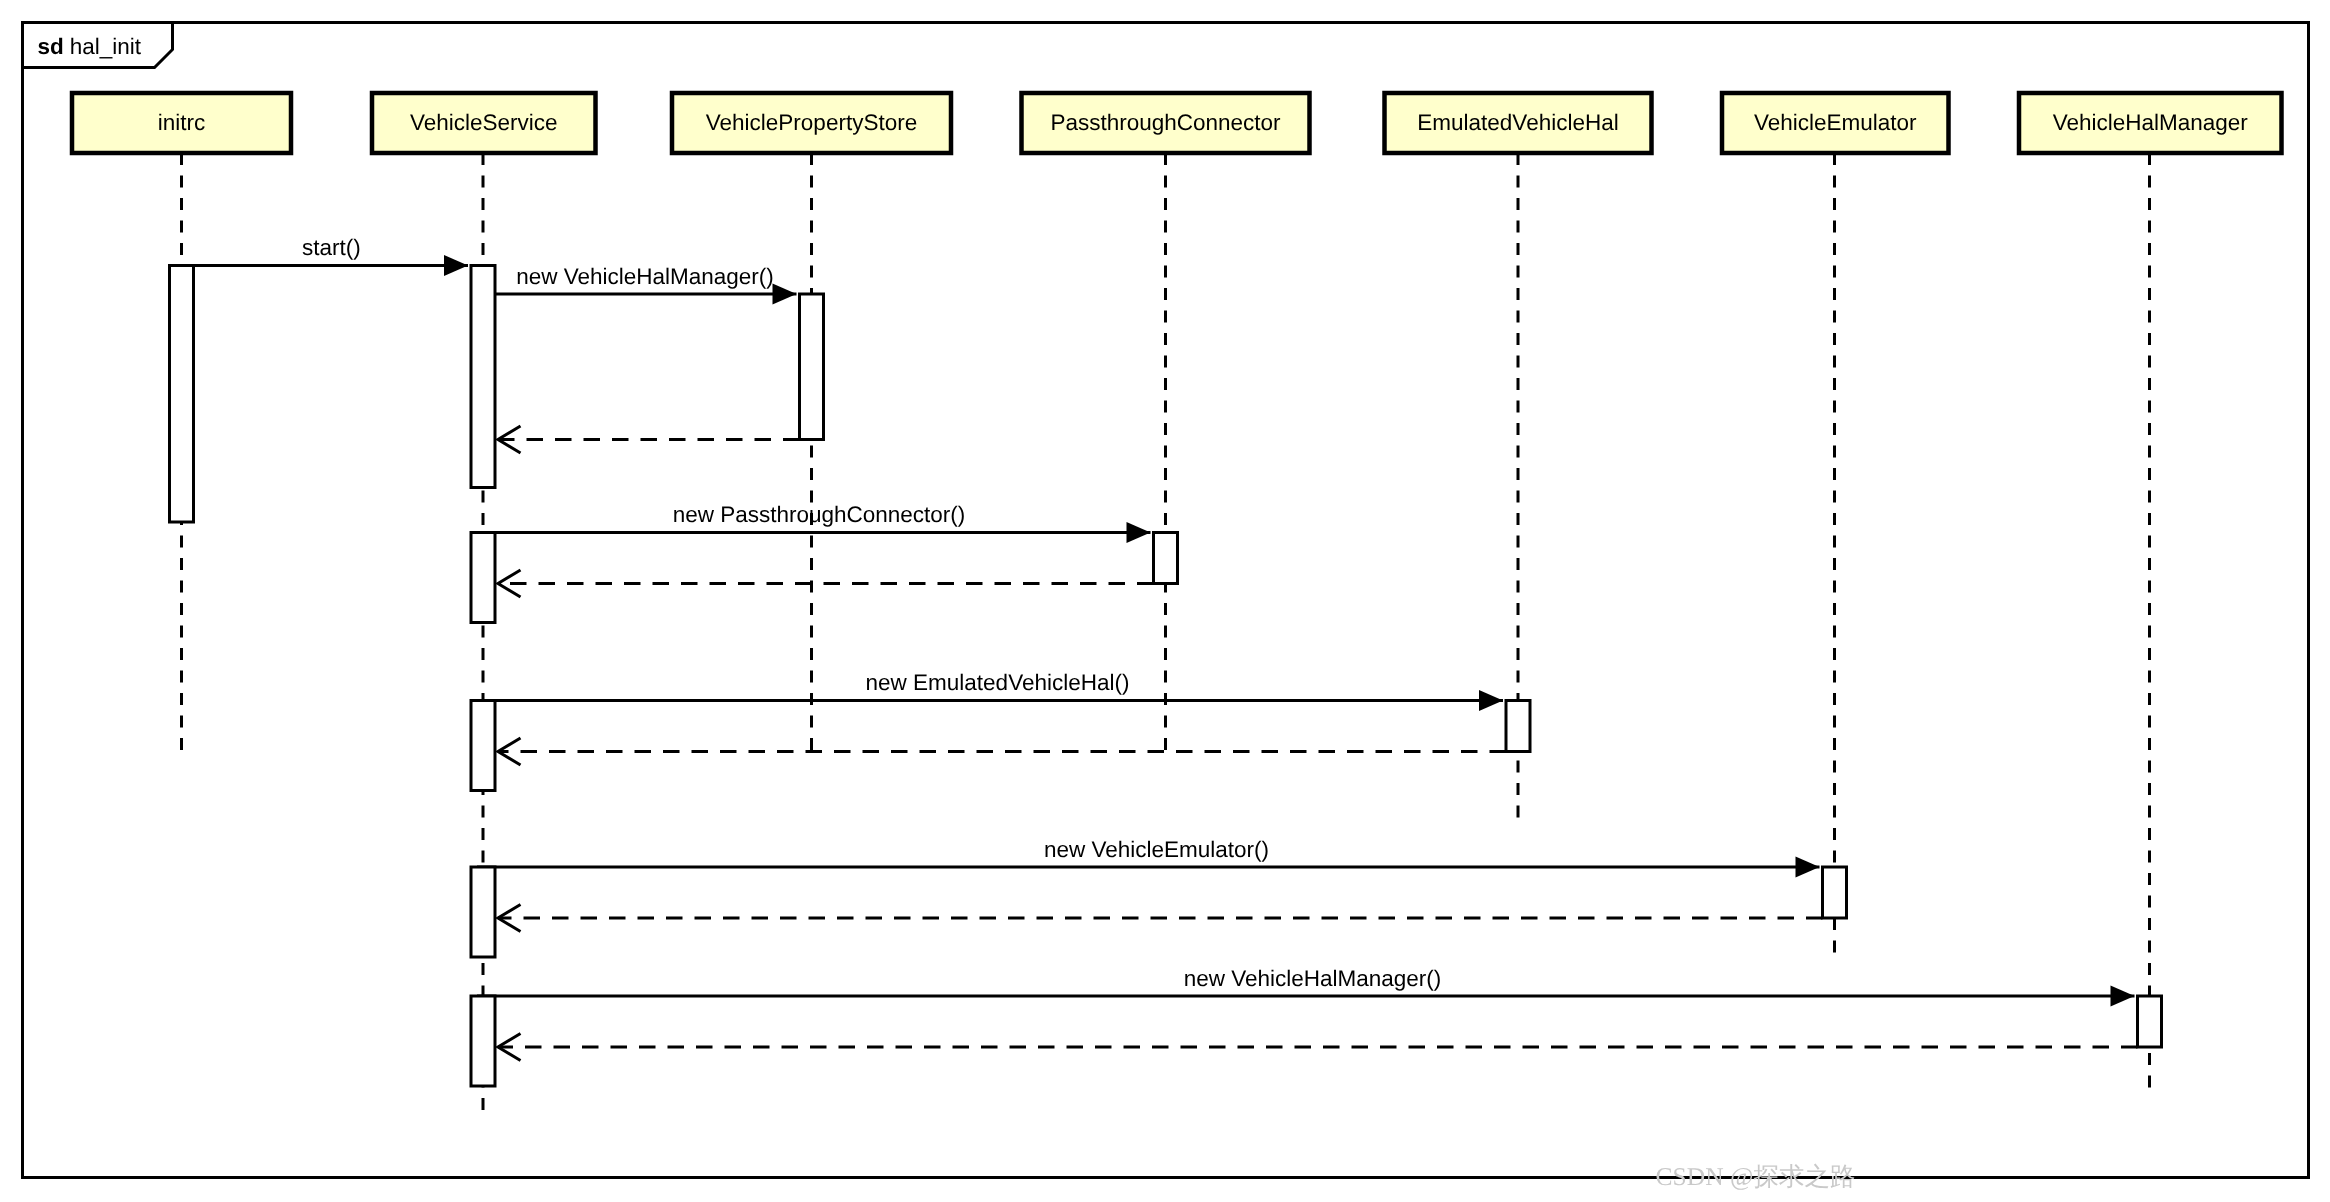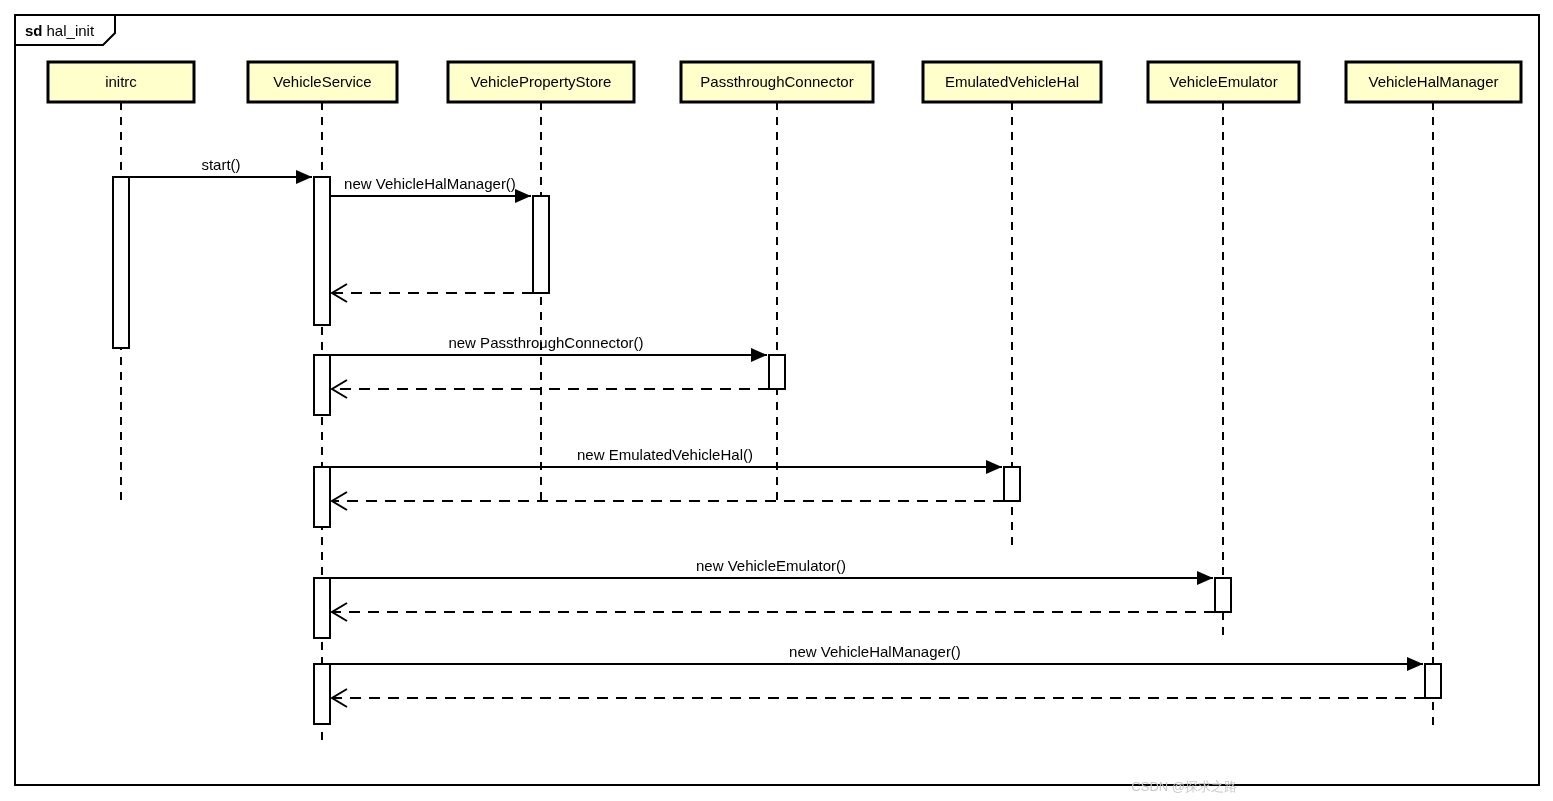--- a/index.html
+++ b/index.html
@@ -105,22 +105,22 @@
     font-size: 15px;
     fill: #000000;
     text-anchor: middle;
   }
 
   
   .watermark {
     position: absolute;
     right: 12px;
     bottom: 5px;
-    font-family: Liberation Sans, sans-serif;
-    font-size: 13px;
+    font-family: Liberation Serif, serif;
+    font-size: 17px;
     color: #c9c9c9;
     white-space: nowrap;
     user-select: none;
   }
 </style>
 </head>
 <body>
 
 <div id="diagram-root">
 

